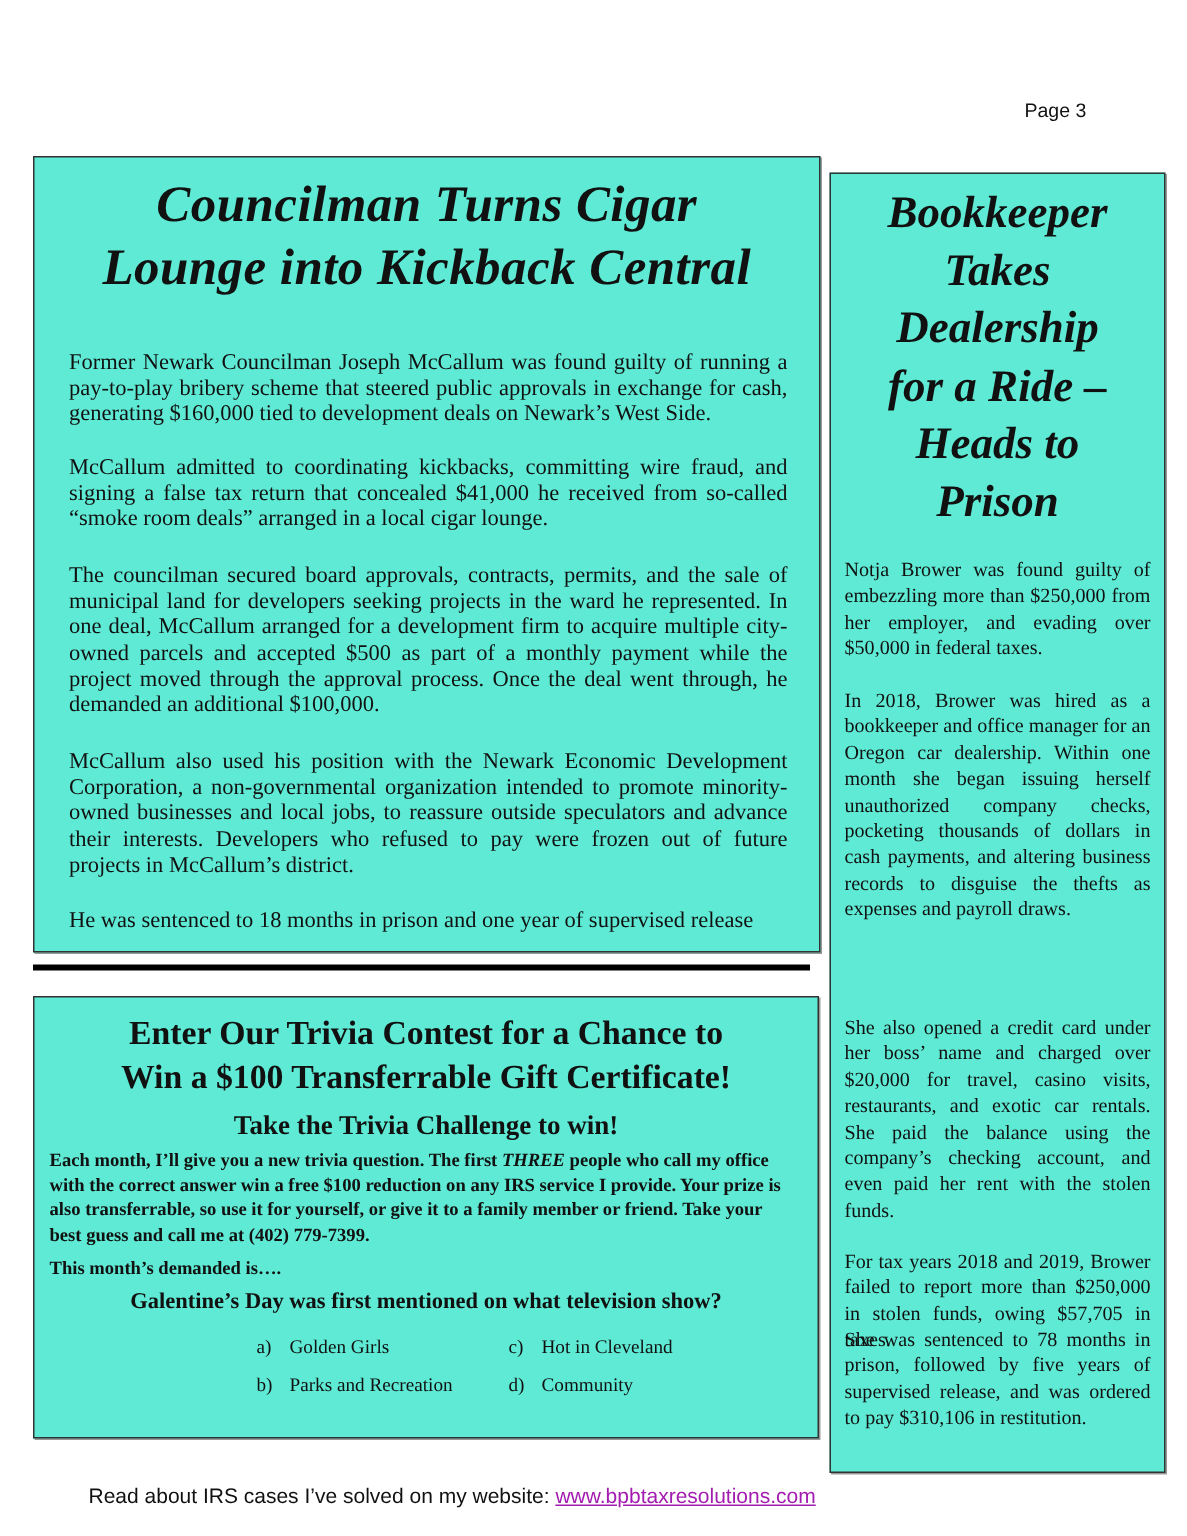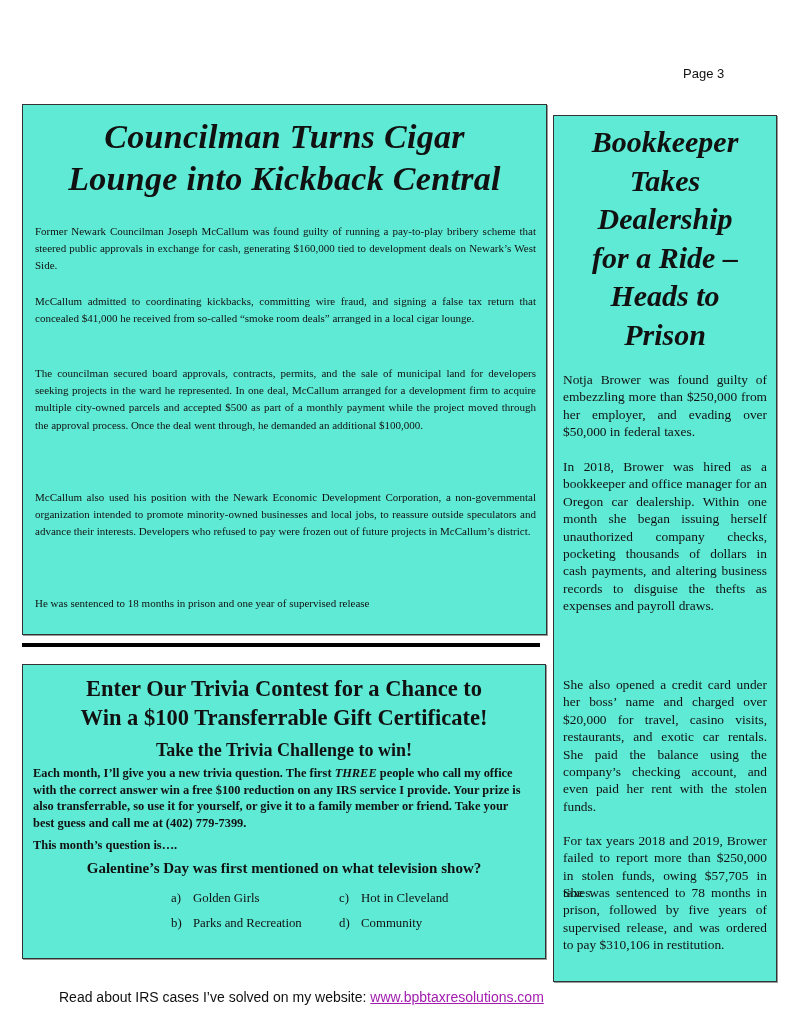--- a/index.html
+++ b/index.html
@@ -8,22 +8,22 @@
   .page-num { position: absolute; left: 683px; top: 66px; font-family: "Liberation Sans", sans-serif;
               font-size: 13px; color: #111; }
   .box { position: absolute; border: 1px solid #333; box-shadow: 1px 1px 0 #999; background: #5eead4; box-sizing: border-box; }
   #box-left { left: 22px; top: 104px; width: 525px; height: 531px; }
   #box-right { left: 553px; top: 115px; width: 224px; height: 867px; }
   #box-trivia { left: 22px; top: 664px; width: 524px; height: 295px; }
   .rule { position: absolute; left: 22px; top: 643px; width: 518px; height: 4px; background: #000; }
 
   .headline-left { font-style: italic; font-weight: bold; font-size: 34px; line-height: 42px;
                    text-align: center; margin: 11px 0 0 0; letter-spacing: 0.3px; }
-  .body-left { position: absolute; left: 12px; right: 10px; font-size: 11px; line-height: 17.2px;
-               text-align: justify; margin: 0; }
+  .body-left { position: absolute; left: 12px; right: 10px; font-size: 15px; line-height: 17.2px;
+               text-align: justify; margin: 11px; }
   #p1 { top: 118px; } #p2 { top: 188px; } #p3 { top: 260px; } #p4 { top: 384px; } #p5 { top: 490px; }
 
   .headline-right { font-style: italic; font-weight: bold; font-size: 30px; line-height: 38.6px;
                     text-align: center; margin: 7px 0 0 0; }
   .body-right { position: absolute; left: 9px; right: 9px; font-size: 13.4px; line-height: 17.4px;
                 text-align: justify; margin: 0; }
   #rp1 { top: 255px; } #rp2 { top: 342px; } #rp3 { top: 560px; } #rp4 { top: 716px; } #rp5 { top: 768px; }
 
   .trivia-title { font-weight: bold; font-size: 22.5px; line-height: 29px; text-align: center; margin: 9px 0 0 0; }
   .trivia-sub { font-weight: bold; font-size: 18px; text-align: center; margin: 8px 0 0 0; }
@@ -58,21 +58,21 @@
 
 <div class="rule"></div>
 
 <div class="box" id="box-trivia">
   <h2 class="trivia-title">
     <span>Enter Our Trivia Contest for a Chance to</span><br>
     <span>Win a $100 Transferrable Gift Certificate!</span>
   </h2>
   <div class="trivia-sub">Take the Trivia Challenge to win!</div>
   <p class="trivia-body" id="tb1"><span>Each month, I’ll give you a new trivia question.  The first </span><b><i>THREE</i></b><span> people who call my office with the correct answer win a free $100 reduction on any IRS service I provide. Your prize is also transferrable, so use it for yourself, or give it to a family member or friend. Take your best guess and call me at (402) 779-7399.</span></p>
-  <p class="trivia-body" id="tb2">This month’s question is….</p>
+  <p class="trivia-body" id="tb2">This month’s demanded is….</p>
   <div class="trivia-question">Galentine’s Day was first mentioned on what television show?</div>
   <div class="answers">
     <div class="answer" id="ans-a"><span class="letter">a)</span><span>Golden Girls</span></div>
     <div class="answer" id="ans-b"><span class="letter">b)</span><span>Parks and Recreation</span></div>
     <div class="answer" id="ans-c"><span class="letter">c)</span><span>Hot in Cleveland</span></div>
     <div class="answer" id="ans-d"><span class="letter">d)</span><span>Community</span></div>
   </div>
 </div>
 
 <div class="box" id="box-right">

